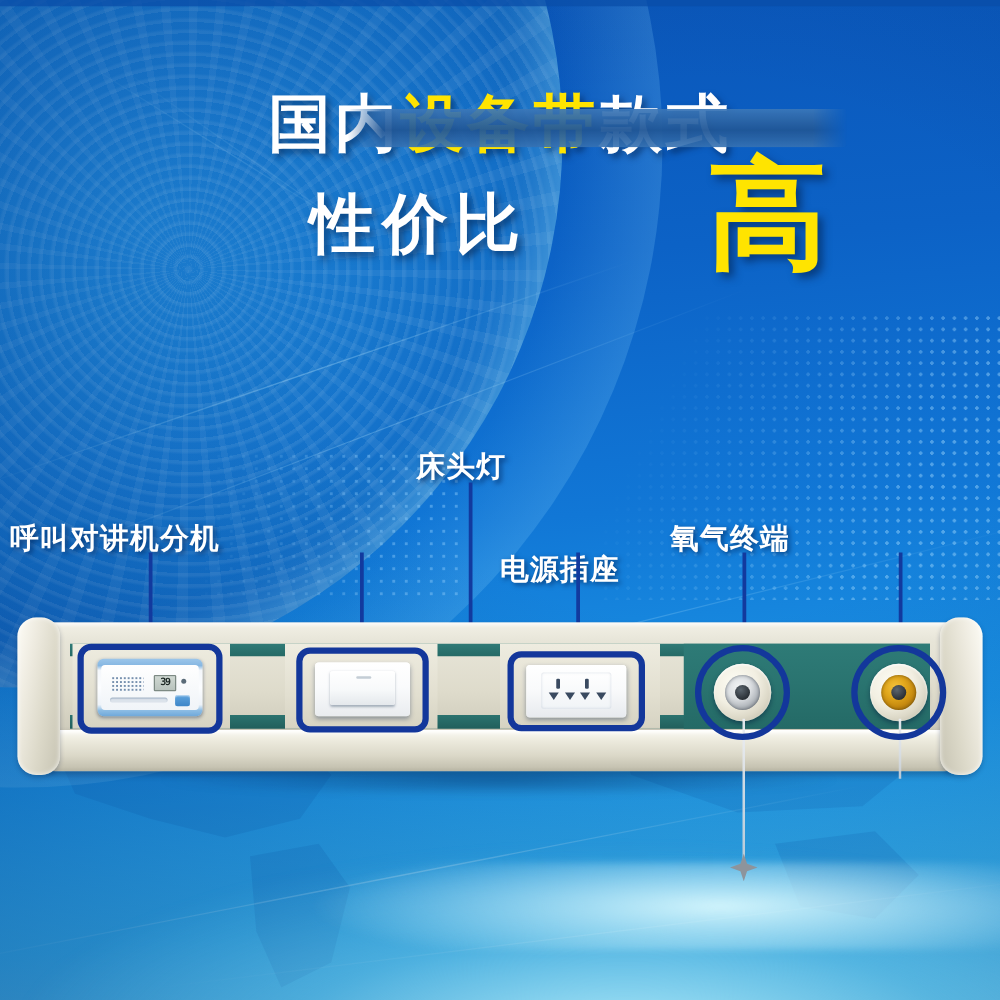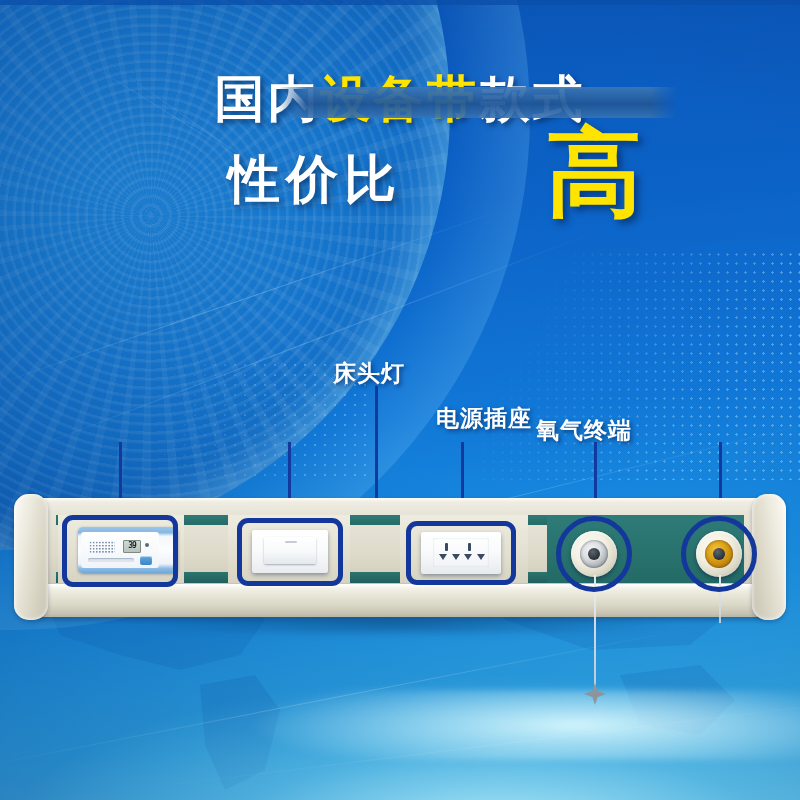--- a/index.html
+++ b/index.html
@@ -83,21 +83,21 @@
 
   
   .headline{position:absolute;left:0;top:72px;width:800px;text-align:center;}
   .hl1{
     font-size:50px;font-weight:bold;letter-spacing:3px;line-height:1.1;
     text-shadow:3px 3px 5px rgba(0,28,70,.55);
     white-space:nowrap;
   }
   .hl1 .w{color:#ffffff;}
   .hl1 .y{color:#ffe400;}
-  .hl2wrap{position:relative;width:700px;height:96px;margin-top:14px;}
+  .hl2wrap{position:relative;width:700px;height:96px;margin-top:14px;margin-left:20px;}
   .hl2{
     position:absolute;left:0;top:4px;width:800px;text-align:center;
     font-size:52px;font-weight:bold;letter-spacing:6px;color:#ffffff;
     text-shadow:3px 3px 6px rgba(0,28,70,.6);
     padding-right:170px;box-sizing:border-box;
     white-space:nowrap;
   }
   .hl-big{
     position:absolute;right:58px;top:-16px;
     font-size:96px;font-weight:bold;color:#ffe400;line-height:1;
@@ -167,21 +167,21 @@
   .cap{
     position:absolute;top:-4px;width:34px;height:126px;border-radius:15px;
     background:linear-gradient(100deg,#fdfcf6 0%,#eeebe0 30%,#dcd9c9 62%,#c6c3b2 100%);
     box-shadow:inset 0 0 4px rgba(255,255,255,.9), 0 2px 4px rgba(0,20,60,.28);
   }
   .cap-l{left:-8px;}
   .cap-r{right:-8px;background:linear-gradient(260deg,#fdfcf6 0%,#eeebe0 30%,#dcd9c9 62%,#c6c3b2 100%);}
 
   
   .intercom{
-    position:absolute;left:78px;top:527px;width:100px;height:46px;border-radius:5px;
+    position:absolute;left:78px;top:527px;width:84px;height:46px;border-radius:5px;
     background:linear-gradient(180deg,#9cc6ea 0%,#86b7e2 12%,#f4f7fb 20%,#fcfdff 50%,#eef3f9 80%,#8cbce4 90%,#6fa8da 100%);
     box-shadow:0 1px 3px rgba(0,25,70,.4);
   }
   .ic-face{
     position:absolute;left:3px;top:5px;width:78px;height:36px;border-radius:3px;
     background:linear-gradient(180deg,#ffffff,#f0f4f8);
   }
   .ic-grille{
     position:absolute;left:8px;top:9px;width:26px;height:12px;
     background-image:radial-gradient(rgba(95,125,160,.85) .8px,transparent 1px);
@@ -303,22 +303,23 @@
   <div class="headline">
     <div class="hl1">
       <span class="w">国内</span><span class="y">设备带</span><span class="w">款式</span>
     </div>
     <div class="hl2wrap">
       <div class="hl2">性价比</div>
       <div class="hl-big">高</div>
     </div>
   </div>
 
+  <div class="label" style="left:8px;top:415px;">呼叫对讲机分机</div>
   <div class="label" style="left:333px;top:358px;">床头灯</div>
-  <div class="label" style="left:400px;top:403px;margin-left:36px;">电源插座</div>
+  <div class="label" style="left:400px;top:440px;">电源插座</div>
   <div class="label" style="left:536px;top:415px;">氧气终端</div>
 
   <div class="leader" style="left:119px;top:442px;height:68px;"></div>
   <div class="leader" style="left:288px;top:442px;height:68px;"></div>
   <div class="leader" style="left:375px;top:386px;height:216px;"></div>
   <div class="leader" style="left:461px;top:442px;height:68px;"></div>
   <div class="leader" style="left:594px;top:442px;height:68px;"></div>
   <div class="leader" style="left:719px;top:442px;height:68px;"></div>
 
   <div class="panel-shadow"></div>

